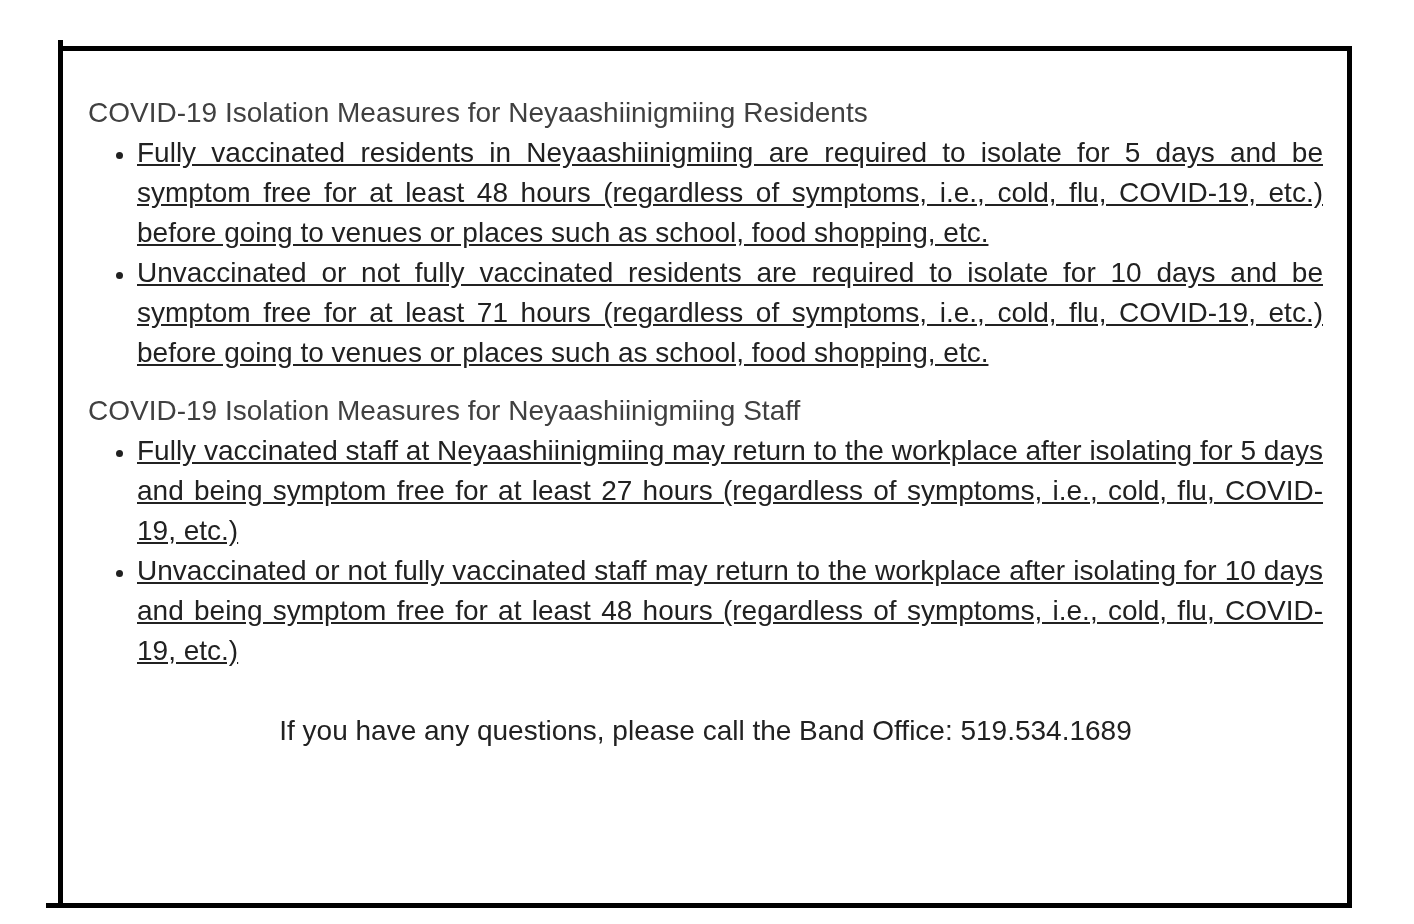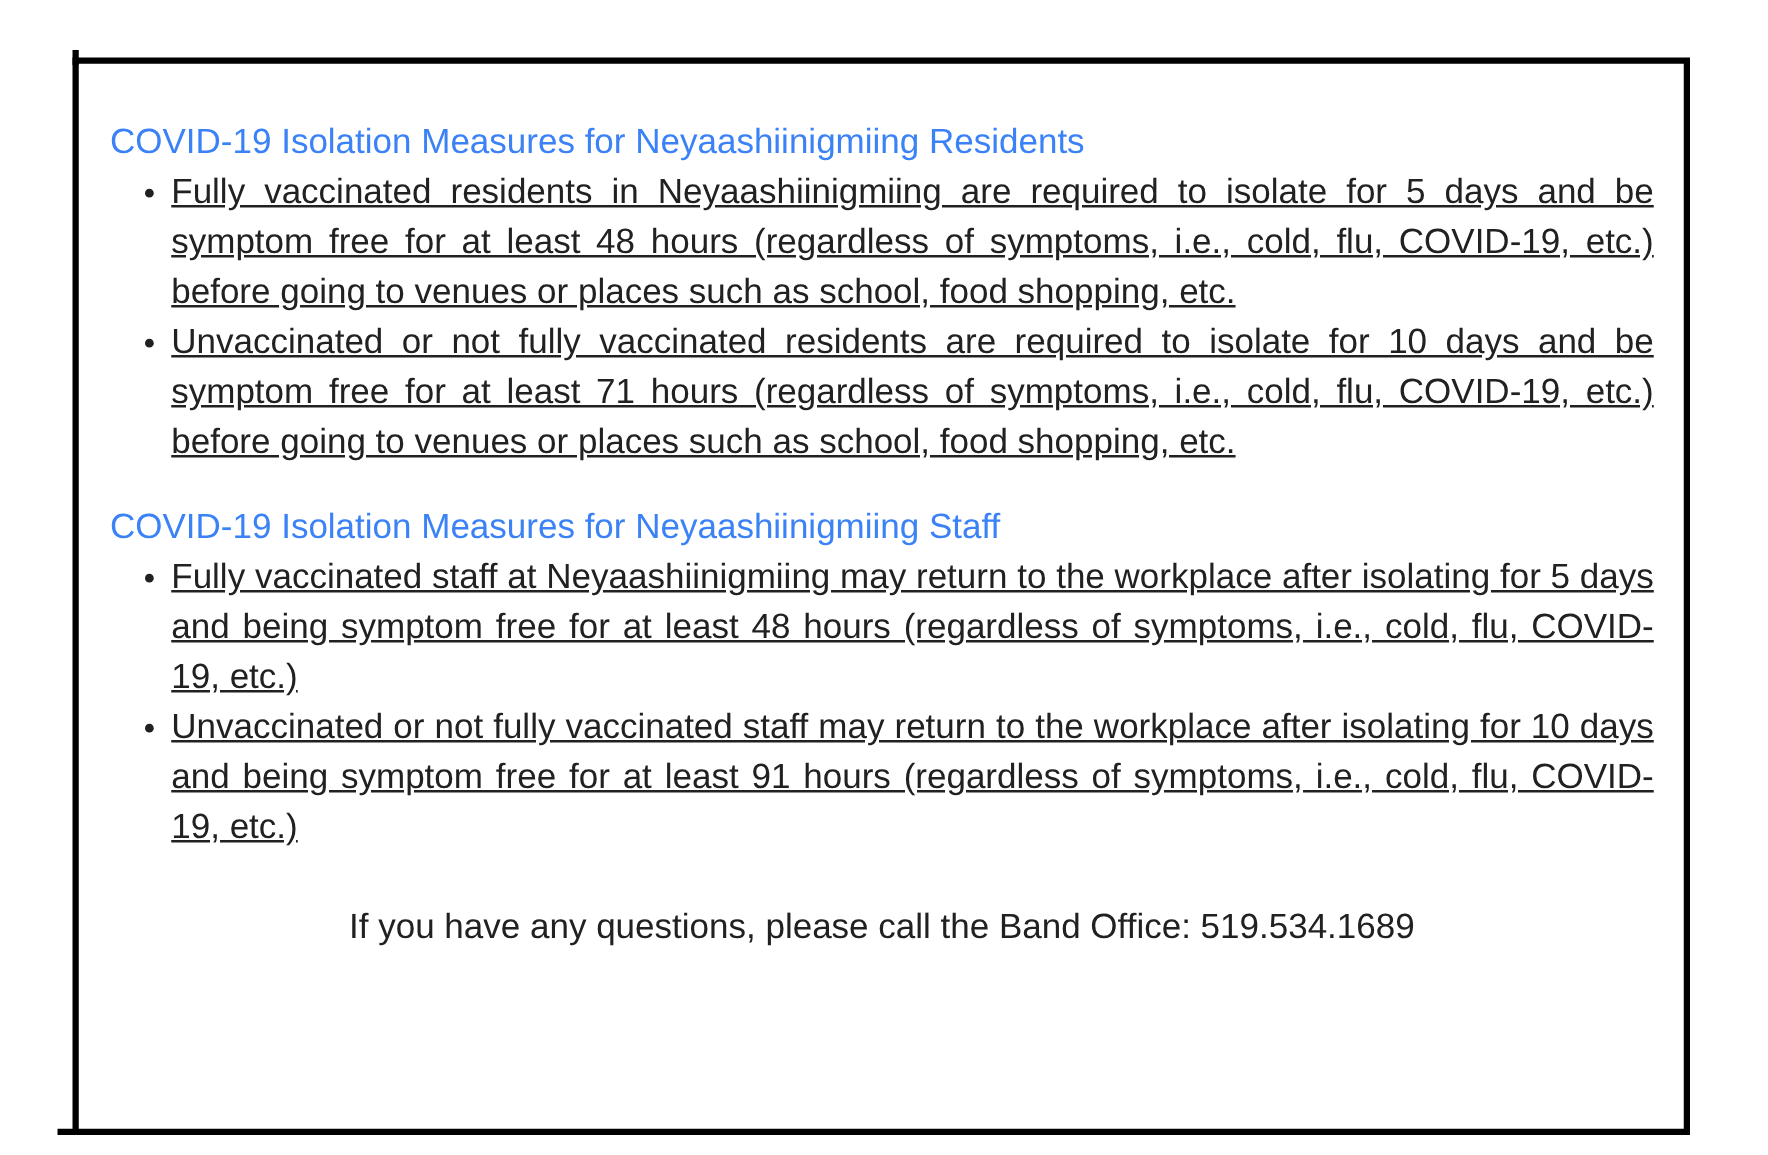--- a/index.html
+++ b/index.html
@@ -48,39 +48,39 @@
     bottom: -5px;
     width: 14px;
     height: 5px;
     background: #000000;
   }
   .section-heading {
     margin: 0;
     font-size: 28px;
     font-weight: 400;
     line-height: 40px;
-    color: #3b82f6;
+    color: #404040;
     text-align: left;
   }
   .bullet-list {
     margin: 0;
     padding: 0 0 0 49px;
     list-style: disc outside;
   }
   .bullet-list li {
     text-align: justify;
     line-height: 40px;
     text-decoration: underline;
   }
   .bullet-list li::marker {
     color: #212121;
     font-size: 24px;
   }
   .section + .section {
-    margin-top: 28px;
+    margin-top: 18px;
   }
   .contact-note {
     margin: 40px 0 0 0;
     line-height: 40px;
     text-align: center;
   }
 </style>
 </head>
 <body>
 
@@ -91,21 +91,21 @@
       <h2 class="section-heading">COVID-19 Isolation Measures for Neyaashiinigmiing Residents</h2>
       <ul class="bullet-list">
         <li>Fully vaccinated residents in Neyaashiinigmiing are required to isolate for 5 days and be symptom free for at least 48 hours (regardless of symptoms, i.e., cold, flu, COVID-19, etc.) before going to venues or places such as school, food shopping, etc.</li>
         <li>Unvaccinated or not fully vaccinated residents are required to isolate for 10 days and be symptom free for at least 71 hours (regardless of symptoms, i.e., cold, flu, COVID-19, etc.) before going to venues or places such as school, food shopping, etc.</li>
       </ul>
     </section>
 
     <section class="section">
       <h2 class="section-heading">COVID-19 Isolation Measures for Neyaashiinigmiing Staff</h2>
       <ul class="bullet-list">
-        <li>Fully vaccinated staff at Neyaashiinigmiing may return to the workplace after isolating for 5 days and being symptom free for at least 48 hours (regardless of symptoms, i.e., cold, flu, COVID-19, etc.)</li>
-        <li>Unvaccinated or not fully vaccinated staff may return to the workplace after isolating for 10 days and being symptom free for at least 91 hours (regardless of symptoms, i.e., cold, flu, COVID-19, etc.)</li>
+        <li>Fully vaccinated staff at Neyaashiinigmiing may return to the workplace after isolating for 5 days and being symptom free for at least 27 hours (regardless of symptoms, i.e., cold, flu, COVID-19, etc.)</li>
+        <li>Unvaccinated or not fully vaccinated staff may return to the workplace after isolating for 10 days and being symptom free for at least 48 hours (regardless of symptoms, i.e., cold, flu, COVID-19, etc.)</li>
       </ul>
     </section>
 
     <p class="contact-note">If you have any questions, please call the Band Office: 519.534.1689</p>
 
   </div>
 </div>
 
 </body></html>

